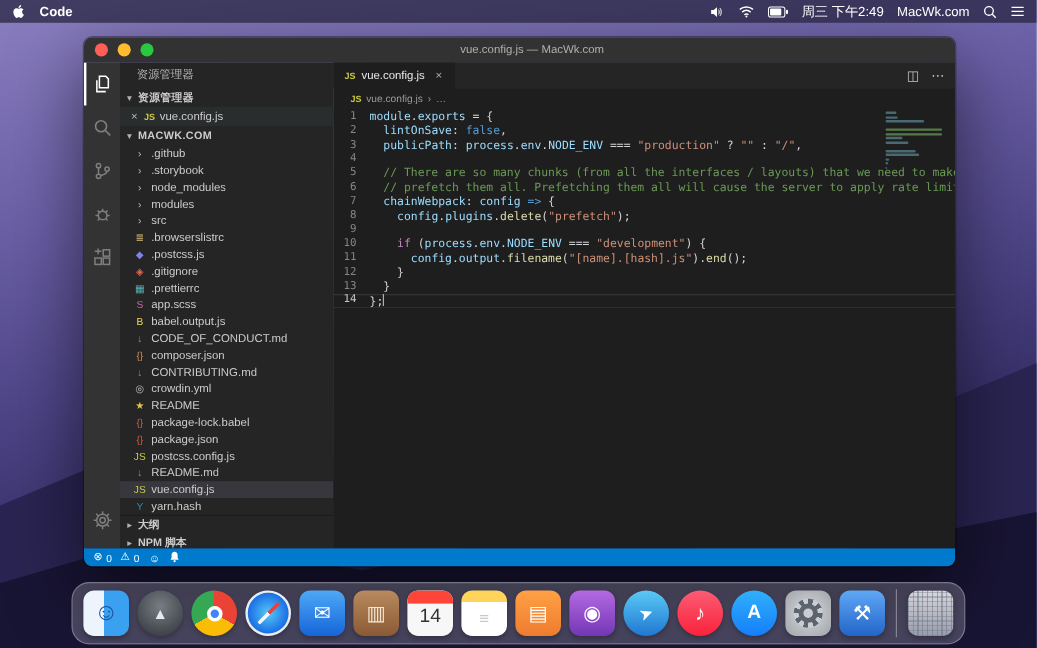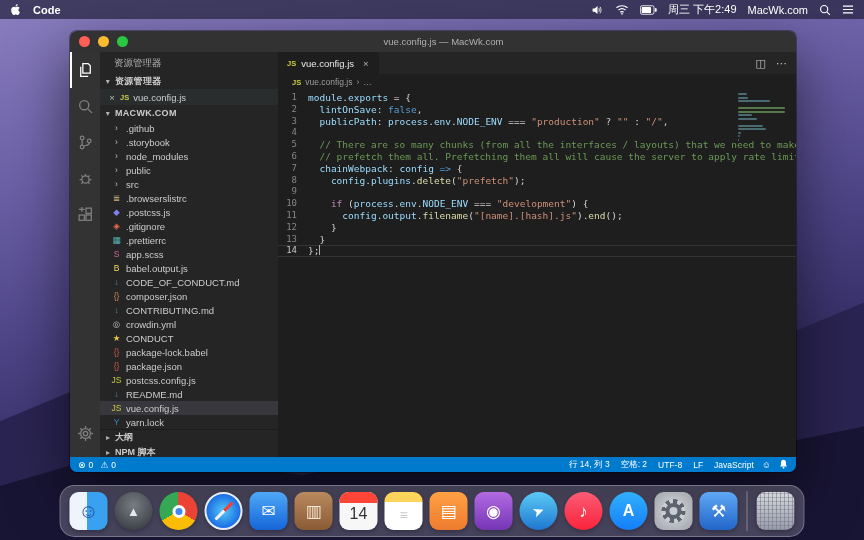--- a/index.html
+++ b/index.html
@@ -268,21 +268,21 @@
             <div class="file-row">
               <span class="lead">›</span>
               <span class="flabel">.storybook</span>
             </div>
             <div class="file-row">
               <span class="lead">›</span>
               <span class="flabel">node_modules</span>
             </div>
             <div class="file-row">
               <span class="lead">›</span>
-              <span class="flabel">public</span>
+              <span class="flabel">modules</span>
             </div>
             <div class="file-row">
               <span class="lead">›</span>
               <span class="flabel">src</span>
             </div>
             <div class="file-row">
               <span class="lead" style="color: rgb(215, 186, 125);">≣</span>
               <span class="flabel">.browserslistrc</span>
             </div>
             <div class="file-row">
@@ -316,21 +316,21 @@
             <div class="file-row">
               <span class="lead" style="color: rgb(81, 154, 186);">↓</span>
               <span class="flabel">CONTRIBUTING.md</span>
             </div>
             <div class="file-row">
               <span class="lead" style="color: rgb(191, 191, 191);">◎</span>
               <span class="flabel">crowdin.yml</span>
             </div>
             <div class="file-row">
               <span class="lead" style="color: rgb(231, 197, 69);">★</span>
-              <span class="flabel">CONDUCT</span>
+              <span class="flabel">README</span>
             </div>
             <div class="file-row">
               <span class="lead" style="color: rgb(204, 90, 68);">{}</span>
               <span class="flabel">package-lock.babel</span>
             </div>
             <div class="file-row">
               <span class="lead" style="color: rgb(204, 90, 68);">{}</span>
               <span class="flabel">package.json</span>
             </div>
             <div class="file-row">
@@ -340,21 +340,21 @@
             <div class="file-row">
               <span class="lead" style="color: rgb(81, 154, 186);">↓</span>
               <span class="flabel">README.md</span>
             </div>
             <div class="file-row selected">
               <span class="lead" style="color: rgb(203, 203, 65);">JS</span>
               <span class="flabel">vue.config.js</span>
             </div>
             <div class="file-row">
               <span class="lead" style="color: rgb(44, 142, 187);">Y</span>
-              <span class="flabel">yarn.lock</span>
+              <span class="flabel">yarn.hash</span>
             </div>
           </div>
         <div id="bottom-sections">
             <div class="side-section">
               <span class="twisty">▸</span>
               <span>大纲</span>
             </div>
             <div class="side-section">
               <span class="twisty">▸</span>
               <span>NPM 脚本</span>
@@ -422,27 +422,20 @@
       <span class="sb-left">
         <span class="sb-cell">
             <span class="sb-glyph">⊗</span>
             <span>0</span>
           </span>
         <span class="sb-cell">
             <span class="sb-glyph">⚠</span>
             <span>0</span>
           </span>
       </span>
-      <span id="status-right-items">
-          <span class="sb-item">行 14, 列 3</span>
-          <span class="sb-item">空格: 2</span>
-          <span class="sb-item">UTF-8</span>
-          <span class="sb-item">LF</span>
-          <span class="sb-item">JavaScript</span>
-        </span>
       <span class="sb-glyph">☺</span>
       <span><svg width="9" height="10" viewBox="0 0 16 17">
             <path fill="#fff" d="M8 1C5.2 1 3.5 3.2 3.5 6v4L2 13h12l-1.5-3V6C12.5 3.2 10.8 1 8 1z"></path>
             <circle cx="8" cy="15" r="1.6" fill="#fff"></circle>
           </svg></span>
     </div>
   </div>
 
   <div id="dock">
       <div class="dock-item di-finder">

